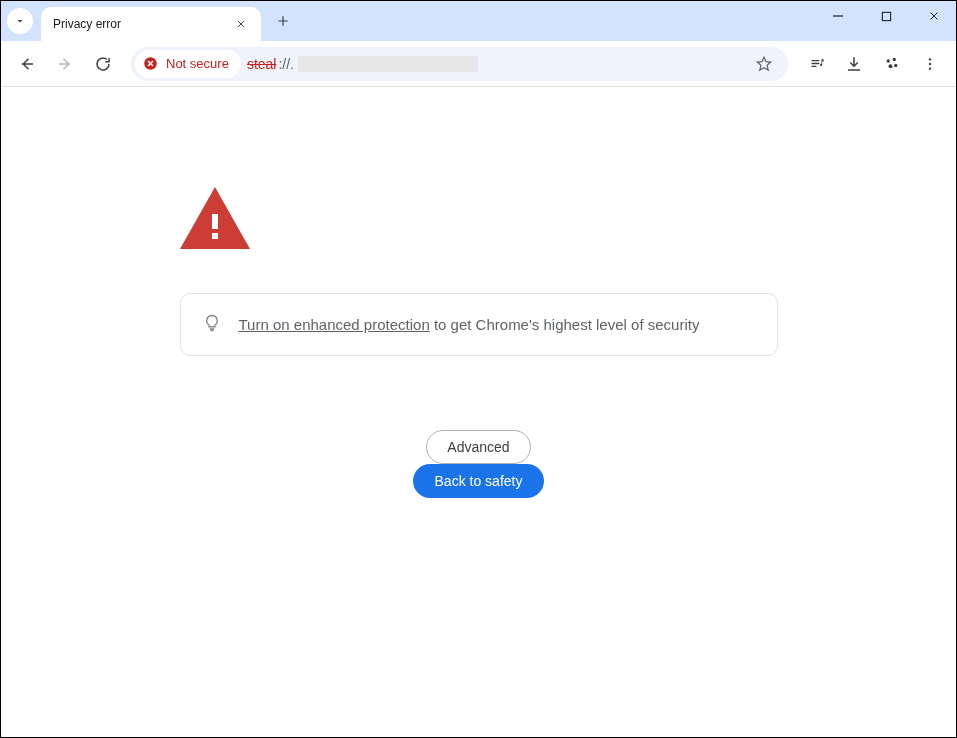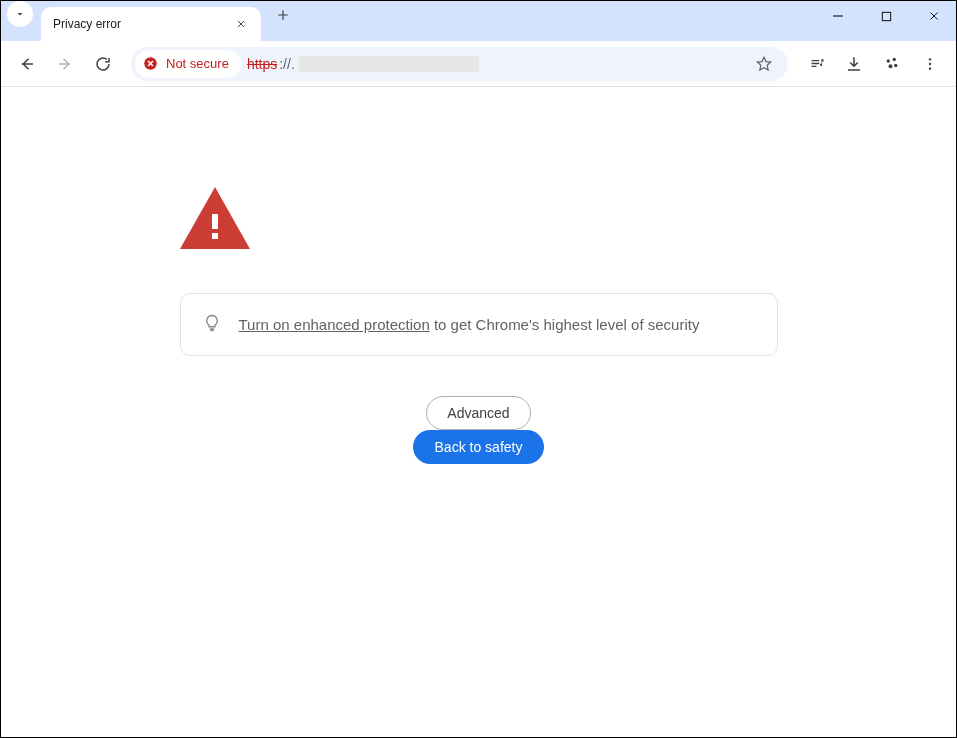--- a/index.html
+++ b/index.html
@@ -8,21 +8,21 @@
     width: 957px;
     height: 738px;
     background: #fff;
     border: 1px solid #000;
     overflow: hidden;
   }
 
   
   .titlebar {
     display: flex;
-    align-items: flex-start;
+    align-items: center;
     height: 40px;
     background: #d3e2fd;
     padding-left: 6px;
   }
   .tab-dropdown-btn {
     width: 26px; height: 26px;
     border-radius: 50%;
     background: #fff;
     display: flex; align-items: center; justify-content: center;
     margin-right: 8px;
@@ -184,21 +184,21 @@
   }
   .tip-box {
     border: 1px solid #e2e2e2;
     border-radius: 10px;
     padding: 20px 22px;
     display: flex;
     align-items: center;
     gap: 18px;
     color: #5f6368;
     font-size: 15px;
-    margin-bottom: 40px;
+    margin-bottom: 74px;
   }
   .tip-box .bulb { color: #999; flex-shrink: 0; }
   .action-row {
     display: flex;
     justify-content: center;
     align-items: center;
     flex-direction: column;
   }
   .btn-advanced {
     border: 1px solid #aeb0b3;
@@ -279,21 +279,21 @@
 
   <div class="omnibox">
     <div class="security-chip">
       <svg width="15" height="15" viewBox="0 0 24 24">
           <circle cx="12" cy="12" r="10" fill="#c5221f"></circle>
           <path stroke="#fff" stroke-width="2.5" fill="none" d="M8 8l8 8M16 8l-8 8"></path>
         </svg>
       <span>Not secure</span>
     </div>
     <div class="url-area">
-      <span class="url-scheme" style="color:#c5221f">https</span>
+      <span class="url-scheme" style="color:#c5221f">steal</span>
       <span class="url-colon">://.</span>
       <span class="url-redact"></span>
     </div>
     <div class="star-btn">
       <svg width="18" height="18" viewBox="0 0 24 24">
           <path fill="none" stroke="#5f6368" stroke-width="1.6" d="M12 3l2.6 5.8 6.4.6-4.8 4.3 1.4 6.3L12 17l-5.6 3 1.4-6.3L3 9.4l6.4-.6z"></path>
         </svg>
     </div>
   </div>
 

